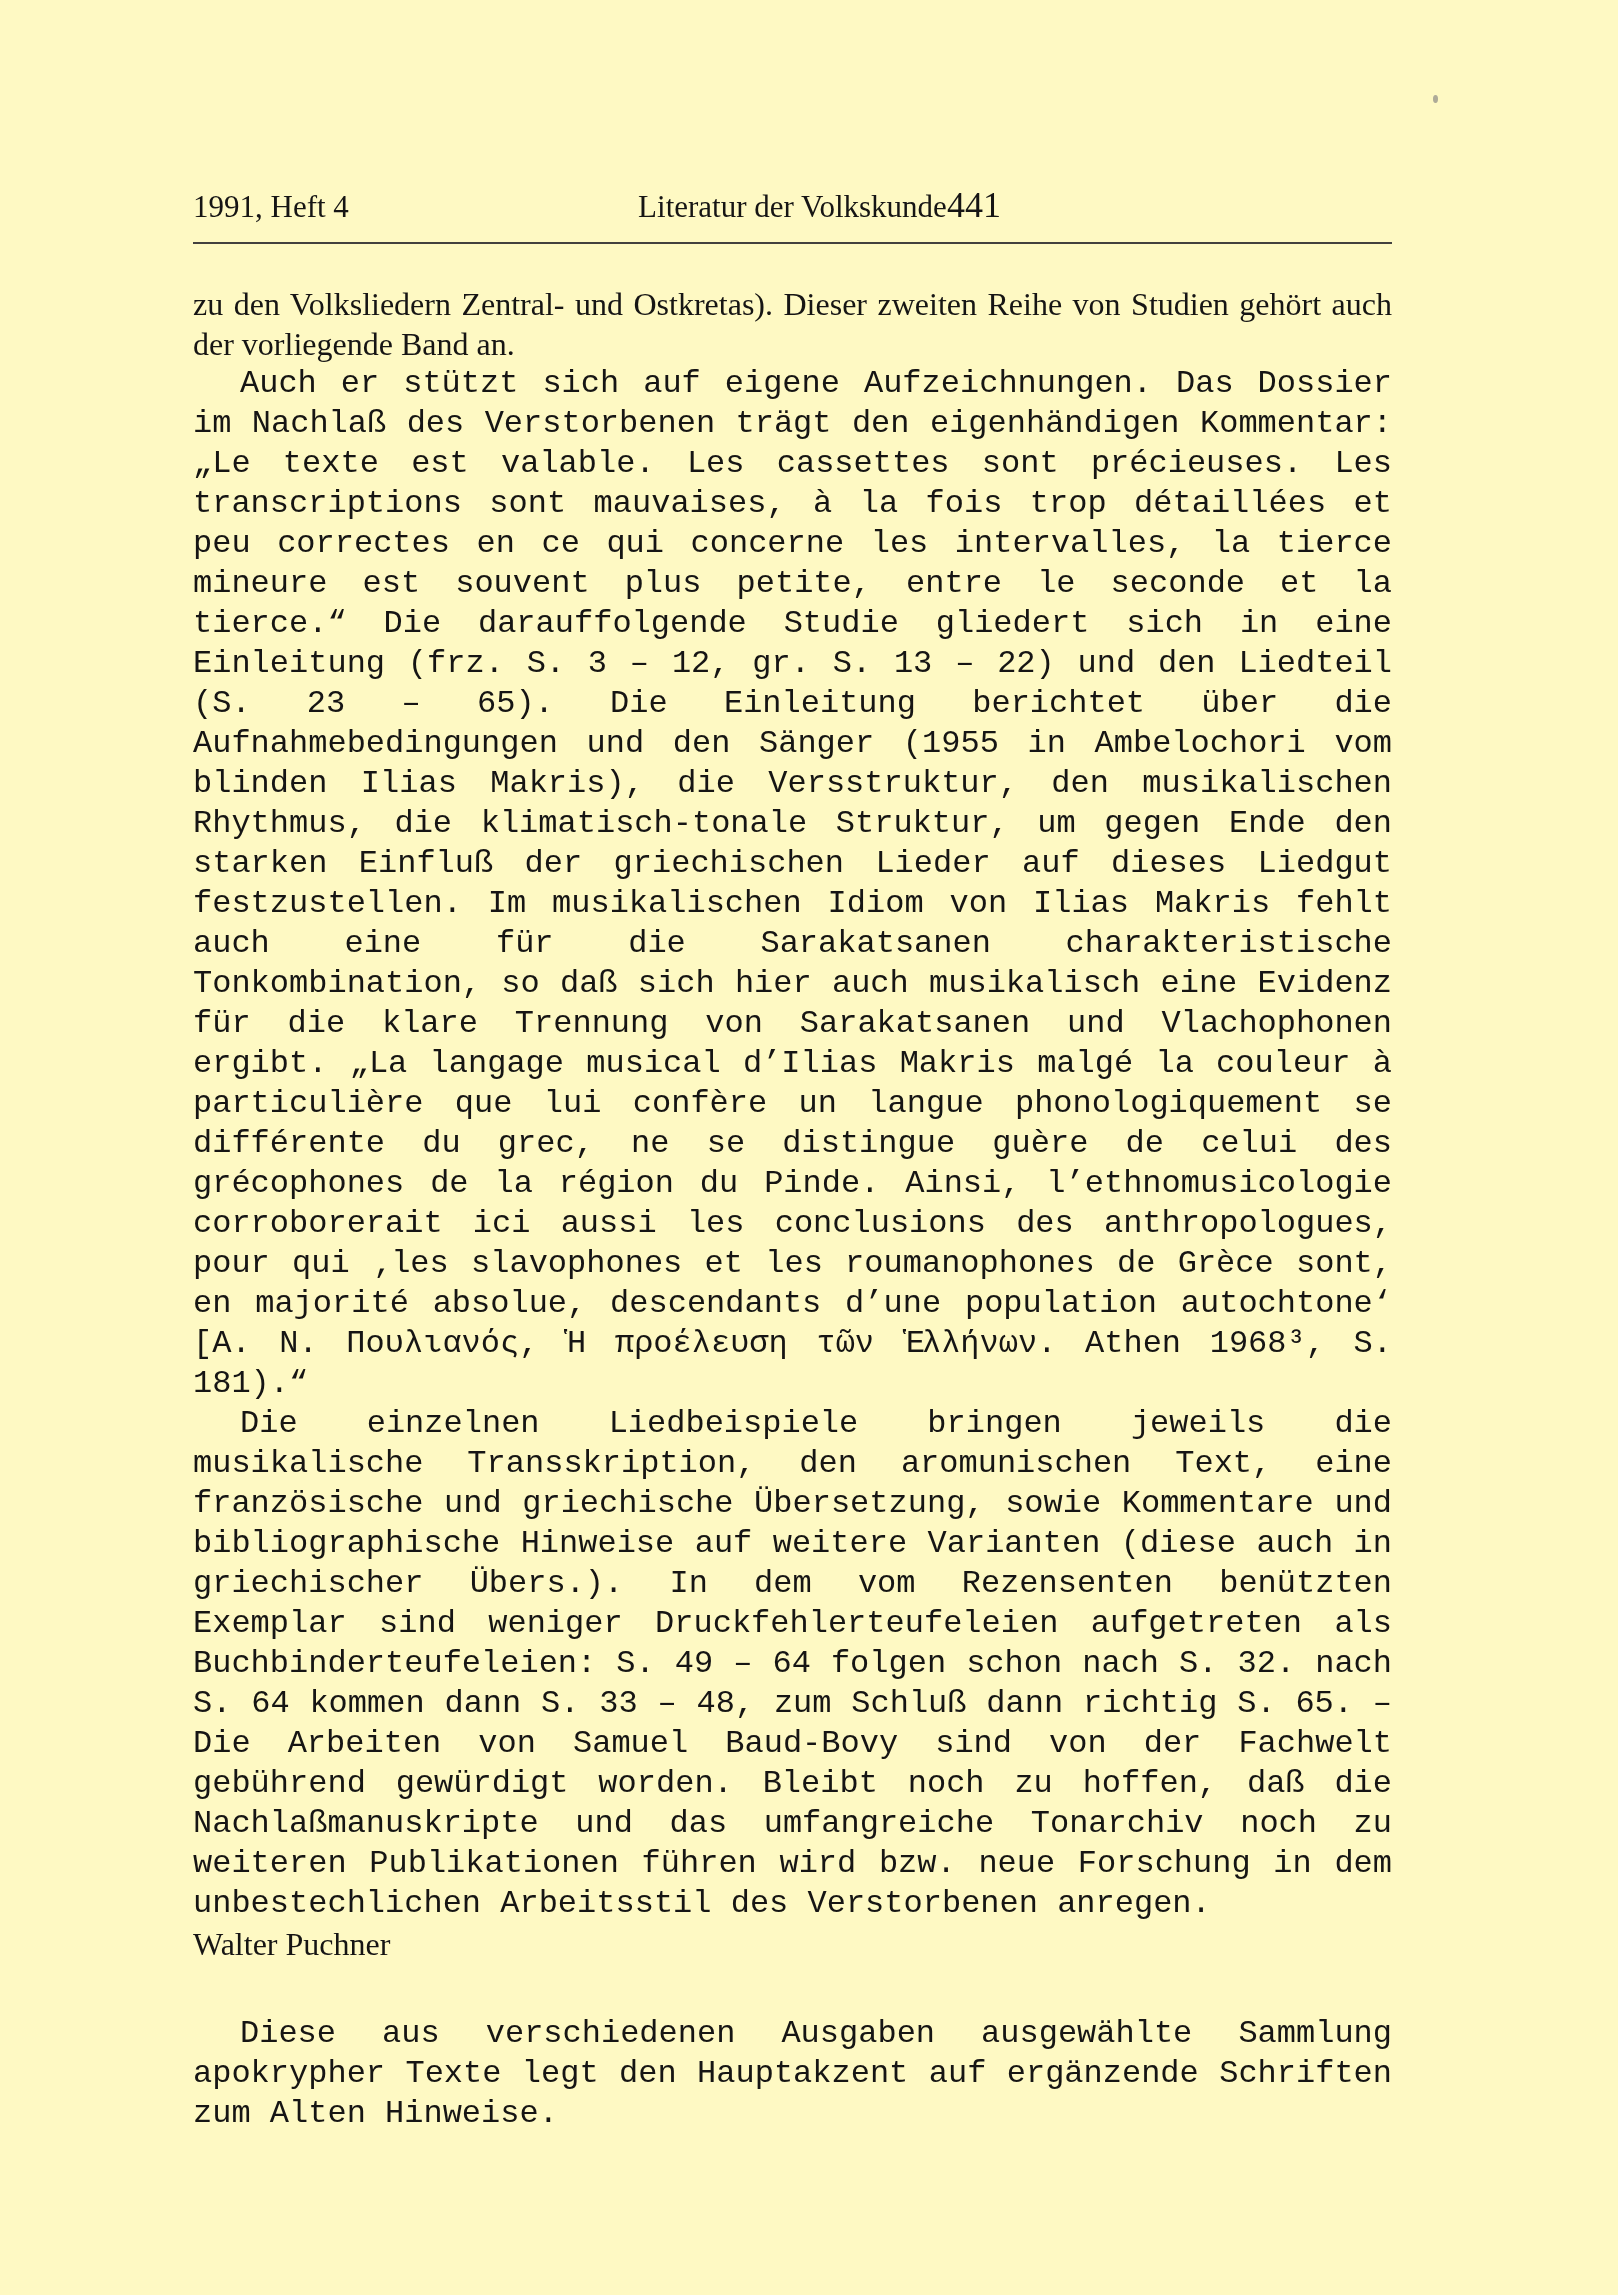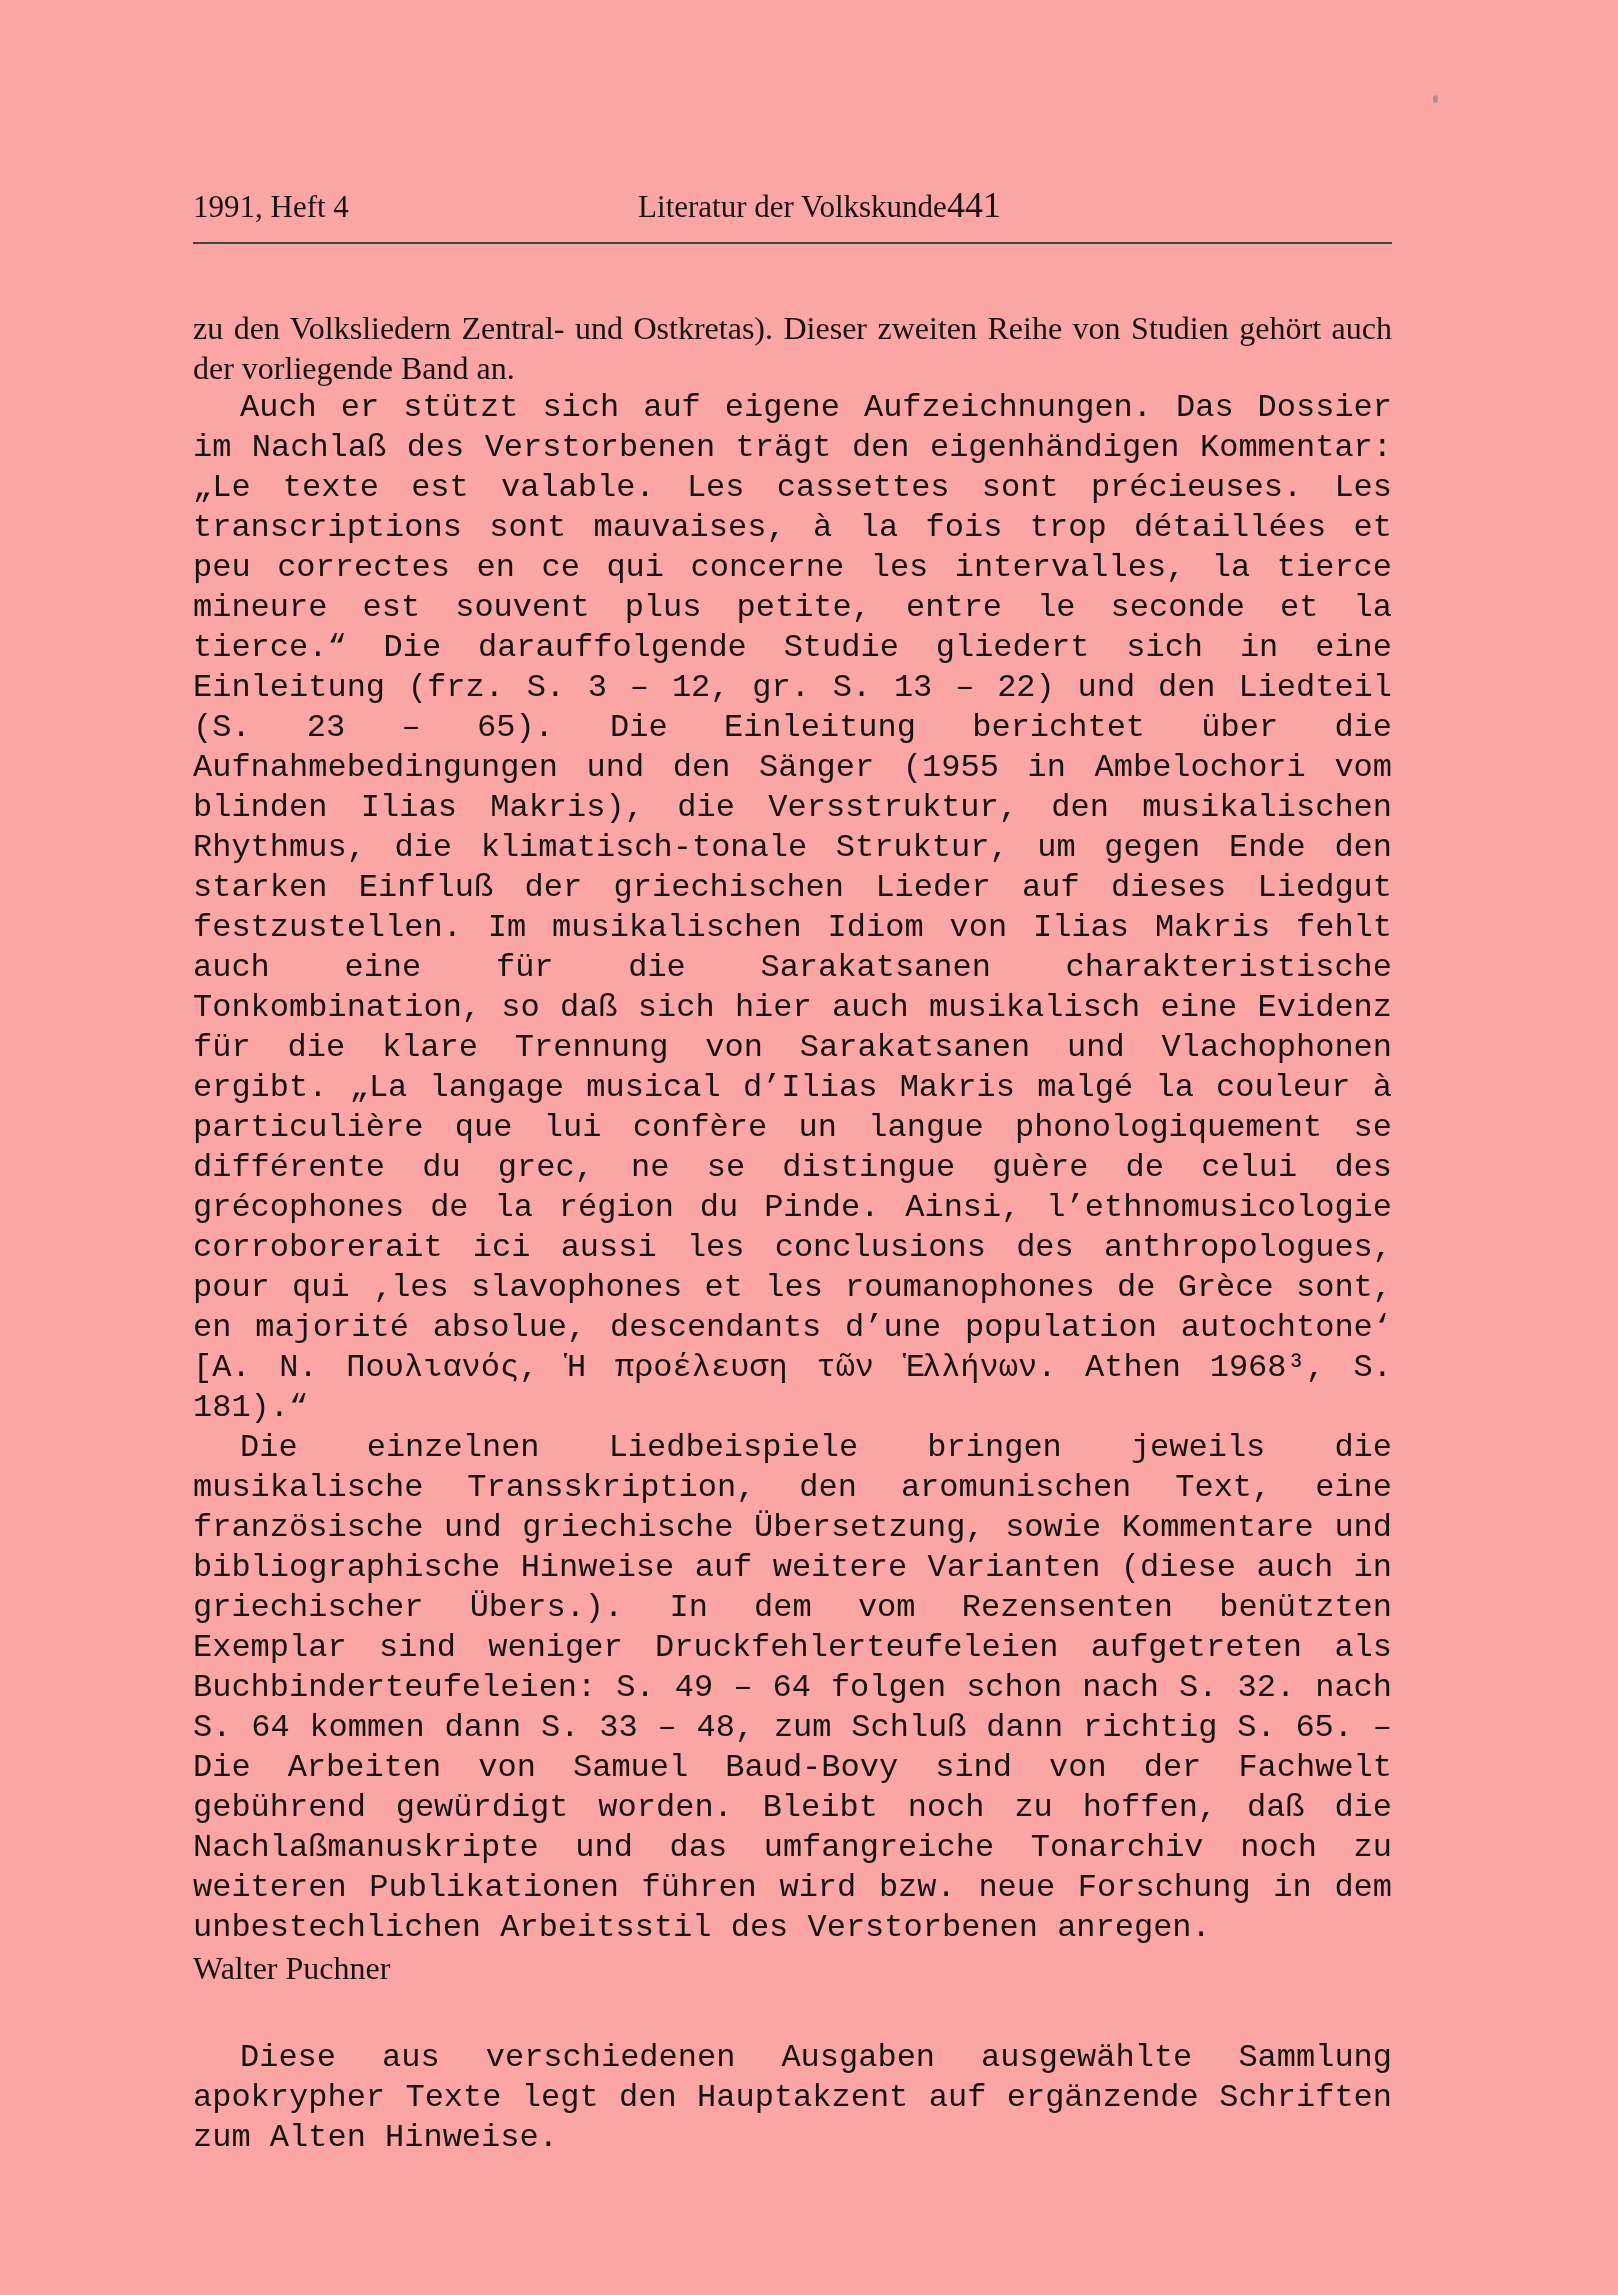--- a/index.html
+++ b/index.html
@@ -10,21 +10,21 @@
     width: 1618px;
     height: 2295px;
     background: #f4f3ef;
     font-family: "Liberation Serif", "DejaVu Serif", serif;
     color: #161514;
   }
   .page {
     position: relative;
     width: 1618px;
     height: 2295px;
-    background: #fca5a5;
+    background: #fef9c3;
     overflow: hidden;
   }
   .content {
     position: absolute;
     left: 193px;
     top: 186px;
     width: 1199px;
   }
   .header {
     display: grid;
@@ -35,21 +35,21 @@
   }
   .h-left   { text-align: left; }
   .h-center { text-align: right; }
   .h-right  { text-align: left; font-size: 36px; }
   .rule {
     margin-top: 16px;
     border-bottom: 2.4px solid #43413e;
     height: 0;
   }
   .body-text {
-    margin-top: 64px;
+    margin-top: 40px;
     font-size: 32px;
     line-height: 40px;
     text-align: justify;
   }
   .body-text p {
     margin: 0;
     padding: 0;
   }
   p.indent {
     text-indent: 47px;

